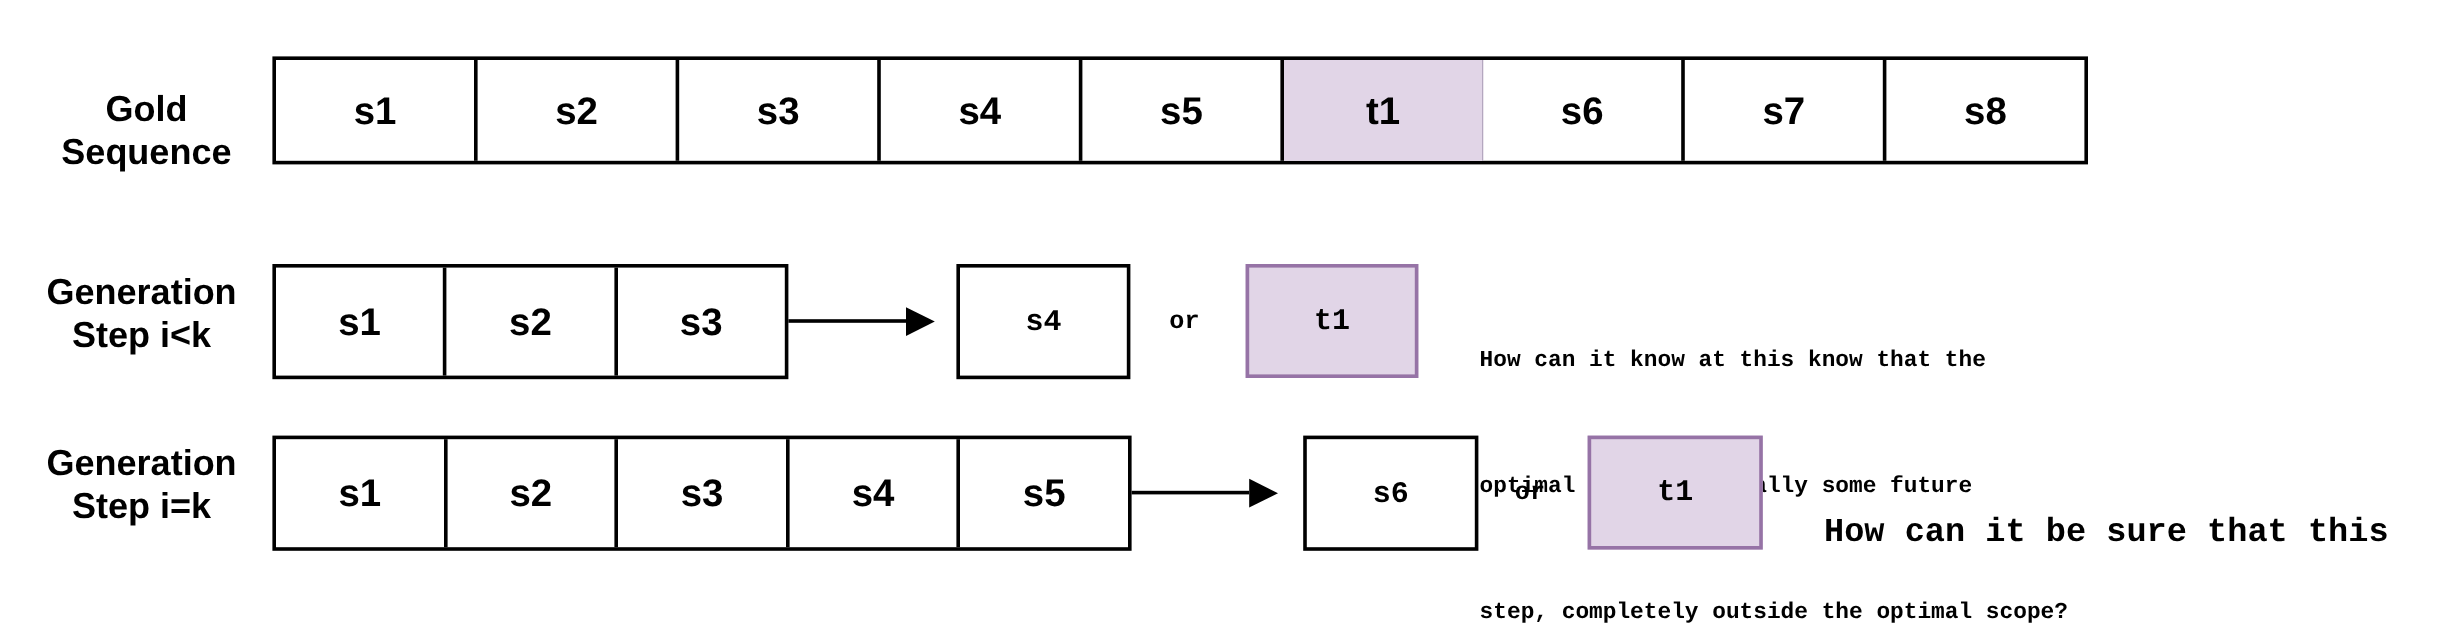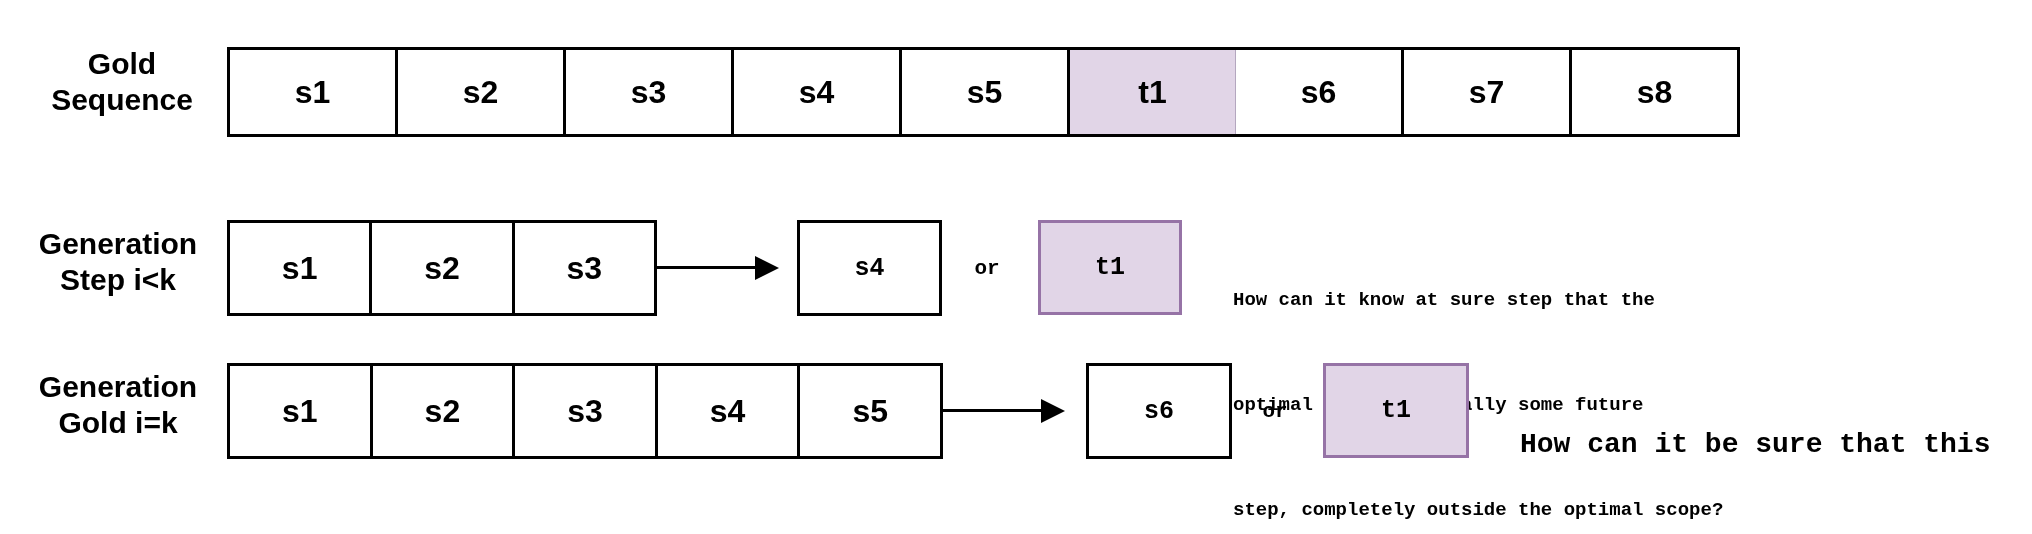--- a/index.html
+++ b/index.html
@@ -97,21 +97,21 @@
     color: #000000;
   }
   .annotation.size-s { font-size: 19px; line-height: 35px; }
   .annotation.size-l { font-size: 28px; line-height: 36px; }
 </style>
 </head>
 <body>
 
 <div class="canvas">
 
-  <div class="row-label" style="left:22px; top:46px;">
+  <div class="row-label" style="left:22px; top:74px;">
     <div>Gold</div>
     <div>Sequence</div>
   </div>
 
   <div class="strip" style="left:227px; top:47px; width:1513px; height:90px;">
     <div class="cell">s1</div>
     <div class="cell">s2</div>
     <div class="cell">s3</div>
     <div class="cell">s4</div>
     <div class="cell">s5</div>
@@ -134,28 +134,28 @@
 
   <div class="arrow" style="left:657px; top:266px;"></div>
 
   <div class="token-box" style="left:797px; top:220px; width:145px; height:96px;">s4</div>
 
   <div class="or-label" style="left:952px; top:220px; height:96px;">or</div>
 
   <div class="token-box hl" style="left:1038px; top:220px; width:144px; height:95px;">t1</div>
 
   <div class="annotation size-s" style="left:1233px; top:213px;">
-    <div>How can it know at sure step that the</div>
+    <div>How can it know at this know that the</div>
     <div>optimal spot is actually some future</div>
     <div>step, completely outside the optimal scope?</div>
   </div>
 
   <div class="row-label" style="left:18px; top:369px;">
     <div>Generation</div>
-    <div>Gold i=k</div>
+    <div>Step i=k</div>
   </div>
 
   <div class="strip" style="left:227px; top:363px; width:716px; height:96px;">
     <div class="cell">s1</div>
     <div class="cell">s2</div>
     <div class="cell">s3</div>
     <div class="cell">s4</div>
     <div class="cell">s5</div>
   </div>
 

